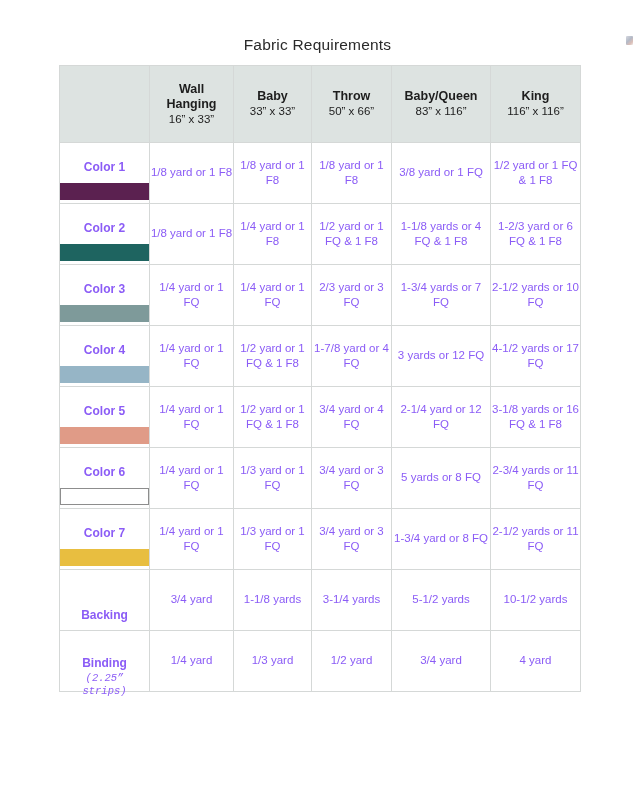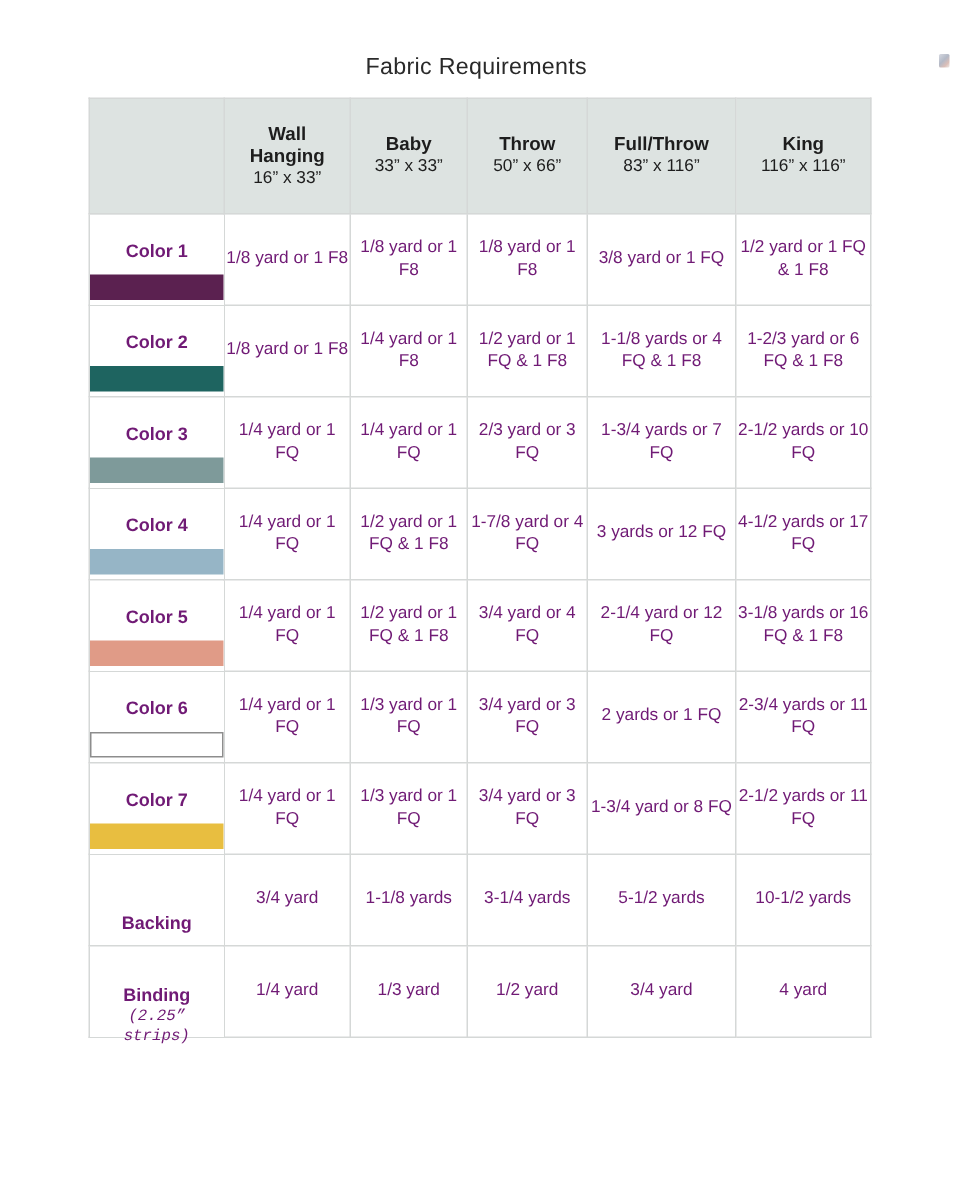--- a/index.html
+++ b/index.html
@@ -86,21 +86,21 @@
   col.c-baby   { width: 78px; }
   col.c-throw  { width: 80px; }
   col.c-fq     { width: 99px; }
   col.c-king   { width: 90px; }
 
   
   tbody td {
     font-size: 11.5px;
     line-height: 15.5px;
     padding: 5px 4px;
-    color: #701a75;
+    color: #8b5cf6;
     background: #ffffff;
   }
 
   tbody td.label-cell {
     position: relative;
     font-weight: 700;
     font-size: 12px;
     padding: 0;
     height: 60px;
   }
@@ -177,21 +177,21 @@
           </th>
           <th>
             <span class="hdr-name">Baby</span>
             <span class="hdr-size">33” x 33”</span>
           </th>
           <th>
             <span class="hdr-name">Throw</span>
             <span class="hdr-size">50” x 66”</span>
           </th>
           <th>
-            <span class="hdr-name">Full/Throw</span>
+            <span class="hdr-name">Baby/Queen</span>
             <span class="hdr-size">83” x 116”</span>
           </th>
           <th>
             <span class="hdr-name">King</span>
             <span class="hdr-size">116” x 116”</span>
           </th>
         </tr>
       </thead>
       <tbody id="table-body">
           <tr>
@@ -307,21 +307,21 @@
             <td>
               <span class="cell-text">1/4 yard or 1 FQ</span>
             </td>
             <td>
               <span class="cell-text">1/3 yard or 1 FQ</span>
             </td>
             <td>
               <span class="cell-text">3/4 yard or 3 FQ</span>
             </td>
             <td>
-              <span class="cell-text">2 yards or 1 FQ</span>
+              <span class="cell-text">5 yards or 8 FQ</span>
             </td>
             <td>
               <span class="cell-text">2-3/4 yards or 11 FQ</span>
             </td>
           </tr>
           <tr>
             <td class="label-cell">
               <span class="label-text">Color 7</span>
               <div class="swatch" style="background: rgb(232, 190, 64);"></div>
             </td>

